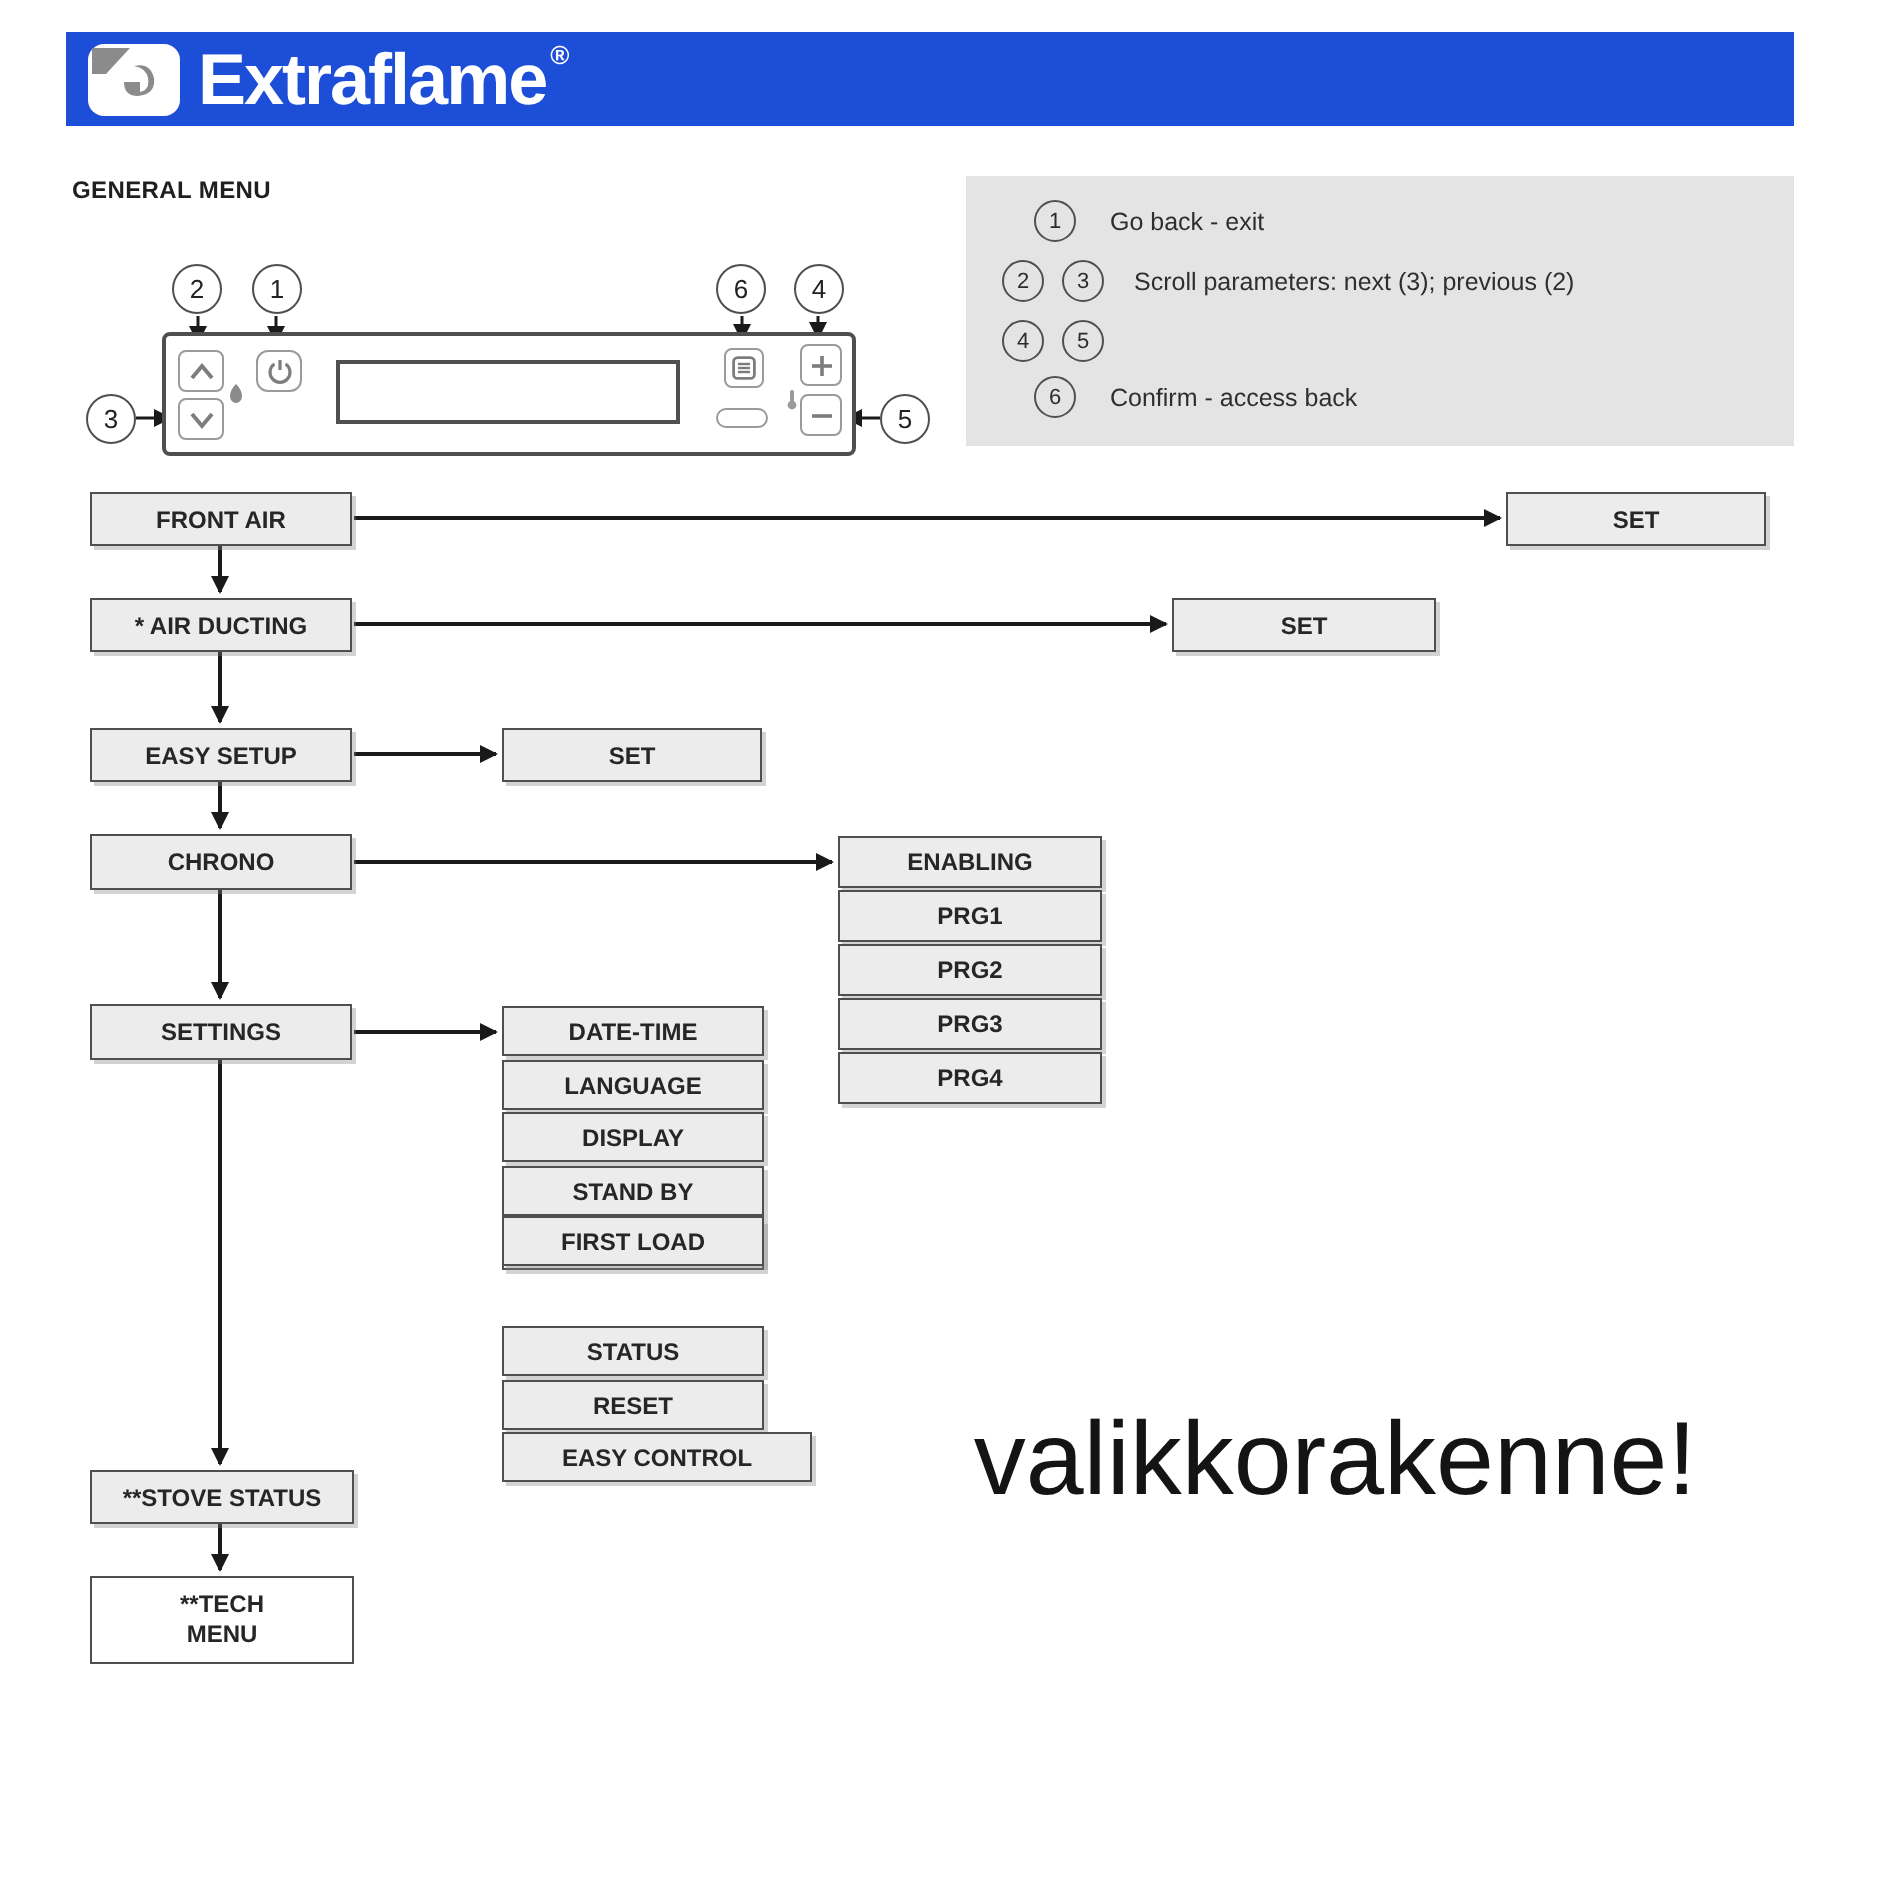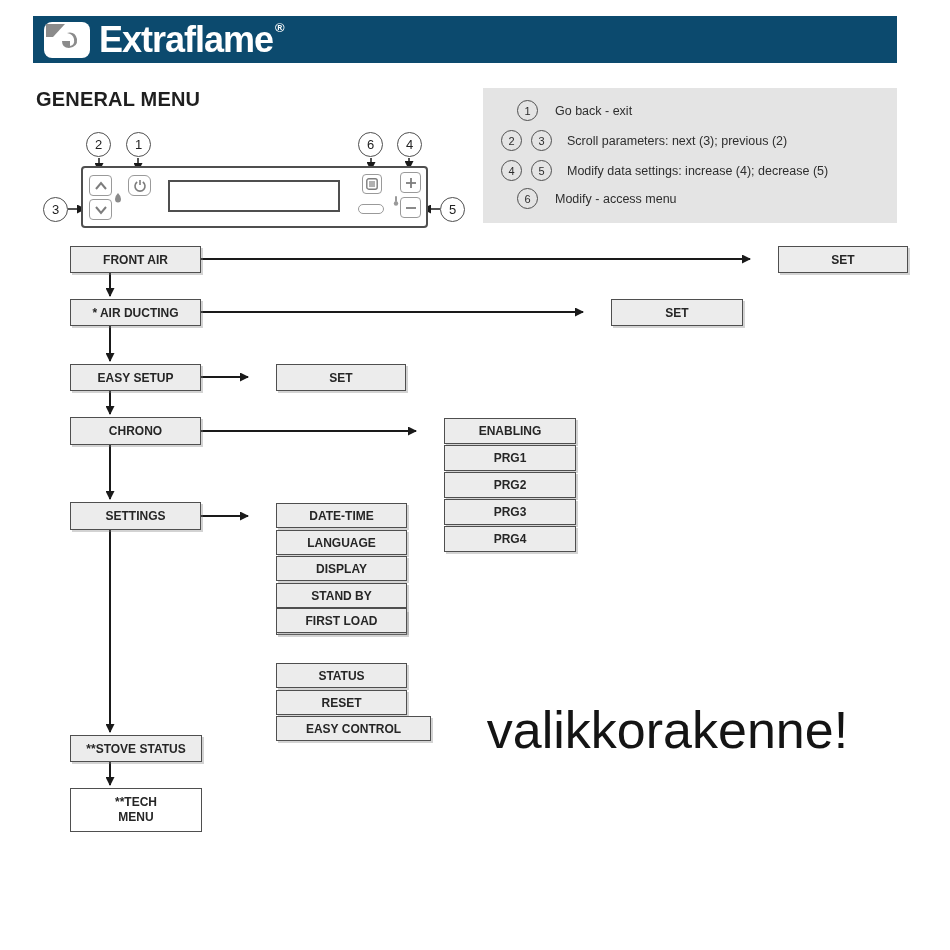--- a/index.html
+++ b/index.html
@@ -1,24 +1,24 @@
 <!DOCTYPE html>
 <html><head>
 <meta charset="utf-8">
 <style>
   html,body{margin:0;padding:0;}
   body{width:950px;height:950px;background:#ffffff;position:relative;
        font-family:"Liberation Sans", sans-serif;overflow:hidden;}
   .abs{position:absolute;}
   
-  .brandbar{left:33px;top:16px;width:864px;height:47px;background:#0c4a6e;
+  .brandbar{left:33px;top:16px;width:864px;height:47px;background:#1d4ed8;
             display:flex;align-items:center;z-index:2;}
   .brandtext{color:#ffffff;font-size:36px;font-weight:700;letter-spacing:-1px;line-height:1;}
   .brandreg{color:#ffffff;font-size:13px;font-weight:700;vertical-align:top;position:relative;top:-12px;margin-left:2px;}
-  .heading{left:36px;top:88px;font-size:20px;font-weight:700;color:#1f1f1f;letter-spacing:0.2px;z-index:2;}
+  .heading{left:36px;top:88px;font-size:12px;font-weight:700;color:#1f1f1f;letter-spacing:0.2px;z-index:2;}
   
   .legend{left:483px;top:88px;width:414px;height:135px;background:#e4e4e4;z-index:2;}
   .lg-circle{position:absolute;width:21px;height:21px;border:1.5px solid #4f4f4f;border-radius:50%;
              box-sizing:border-box;display:flex;align-items:center;justify-content:center;
              font-size:11px;color:#2b2b2b;background:transparent;}
   .lg-text{position:absolute;font-size:12.5px;color:#2e2e2e;white-space:nowrap;transform:translateY(-50%);}
   
   .panel{left:81px;top:166px;width:347px;height:62px;border:2px solid #4f4f4f;border-radius:4px;
          background:#ffffff;box-sizing:border-box;z-index:2;}
   .pbtn{position:absolute;border:1.5px solid #9a9a9a;border-radius:4px;background:#ffffff;
@@ -27,21 +27,21 @@
             background:#ffffff;box-sizing:border-box;}
   .ppill{position:absolute;left:275px;top:36px;width:26px;height:10px;border:1.5px solid #9a9a9a;
          border-radius:5px;box-sizing:border-box;background:#fff;}
   
   .callout{position:absolute;width:25px;height:25px;border:1.5px solid #4f4f4f;border-radius:50%;
            background:#ffffff;box-sizing:border-box;display:flex;align-items:center;justify-content:center;
            font-size:13px;color:#222;z-index:3;}
   
   .fbox{position:absolute;border:1.5px solid #4f4f4f;background:#ececec;box-sizing:border-box;
         display:flex;align-items:center;justify-content:center;font-size:12px;font-weight:700;
-        color:#262626;z-index:2;box-shadow:2px 2px 0 rgba(130,130,130,0.35);white-space:nowrap;margin-left:25px;}
+        color:#262626;z-index:2;box-shadow:2px 2px 0 rgba(130,130,130,0.35);white-space:nowrap;}
   .fbox.white{background:#ffffff;box-shadow:none;flex-direction:column;line-height:1.25;}
   svg.overlay{position:absolute;left:0;top:0;z-index:1;}
   
   .caption{left:395px;top:700px;width:545px;text-align:center;font-size:52px;font-weight:300;
            color:#141414;line-height:1.16;letter-spacing:0;z-index:2;}
 </style>
 </head>
 <body>
 
 <div class="abs brandbar">
@@ -61,24 +61,23 @@
 <div class="abs legend">
   <div class="lg-circle" style="left:34px;top:12px;">1</div>
   <div class="lg-text" style="left:72px;top:23px;text-align:right;">Go back - exit</div>
 
   <div class="lg-circle" style="left:18px;top:42px;">2</div>
   <div class="lg-circle" style="left:48px;top:42px;">3</div>
   <div class="lg-text" style="left:84px;top:53px;">Scroll parameters: next (3); previous (2)</div>
 
   <div class="lg-circle" style="left:18px;top:72px;">4</div>
   <div class="lg-circle" style="left:48px;top:72px;">5</div>
-  <div class="lg-text" style="left:84px;top:83px;">Modify data settings: increase (4); decrease (5)</div>
 
   <div class="lg-circle" style="left:34px;top:100px;">6</div>
-  <div class="lg-text" style="left:72px;top:111px;">Modify - access menu</div>
+  <div class="lg-text" style="left:72px;top:111px;">Confirm - access back</div>
 </div>
 
 <div class="abs panel">
   <div class="pbtn" style="left:6px;top:7px;width:23px;height:21px;">
     <svg width="14" height="10" viewBox="0 0 14 10">
         <polyline points="2,8 7,2 12,8" fill="none" stroke="#7d7d7d" stroke-width="2"></polyline>
       </svg>
   </div>
   <div class="pbtn" style="left:6px;top:31px;width:23px;height:21px;">
     <svg width="14" height="10" viewBox="0 0 14 10">

